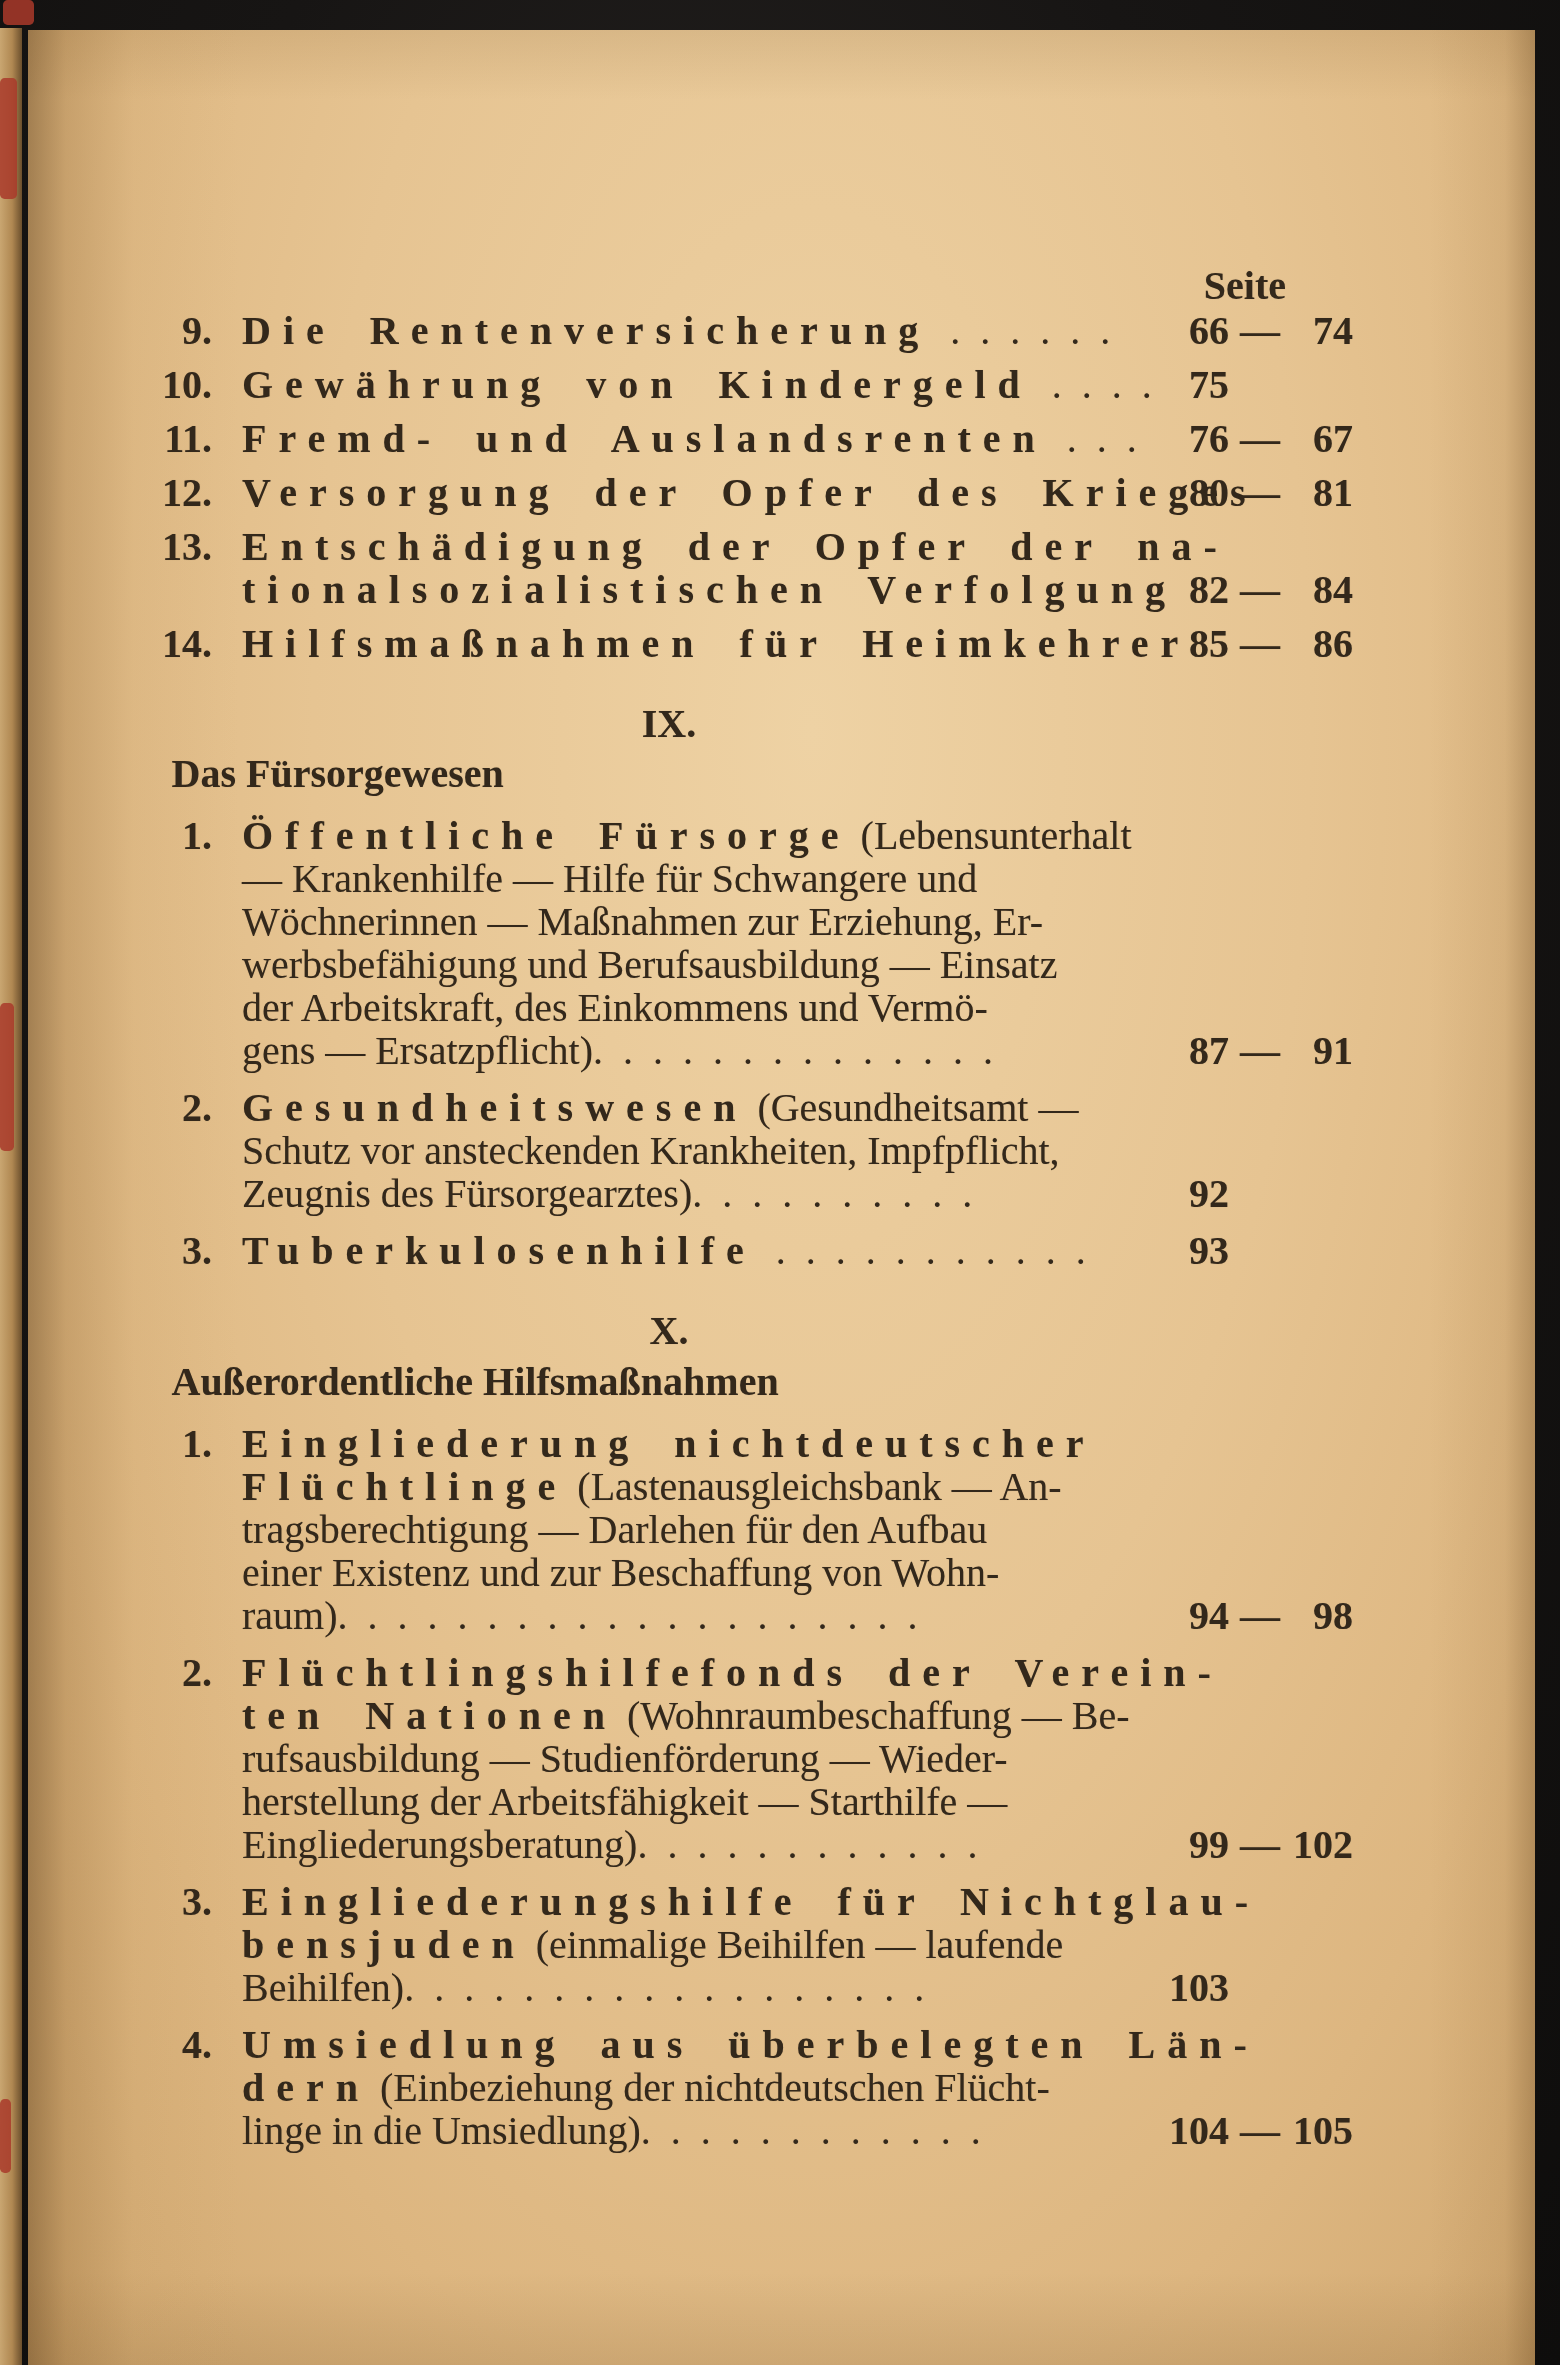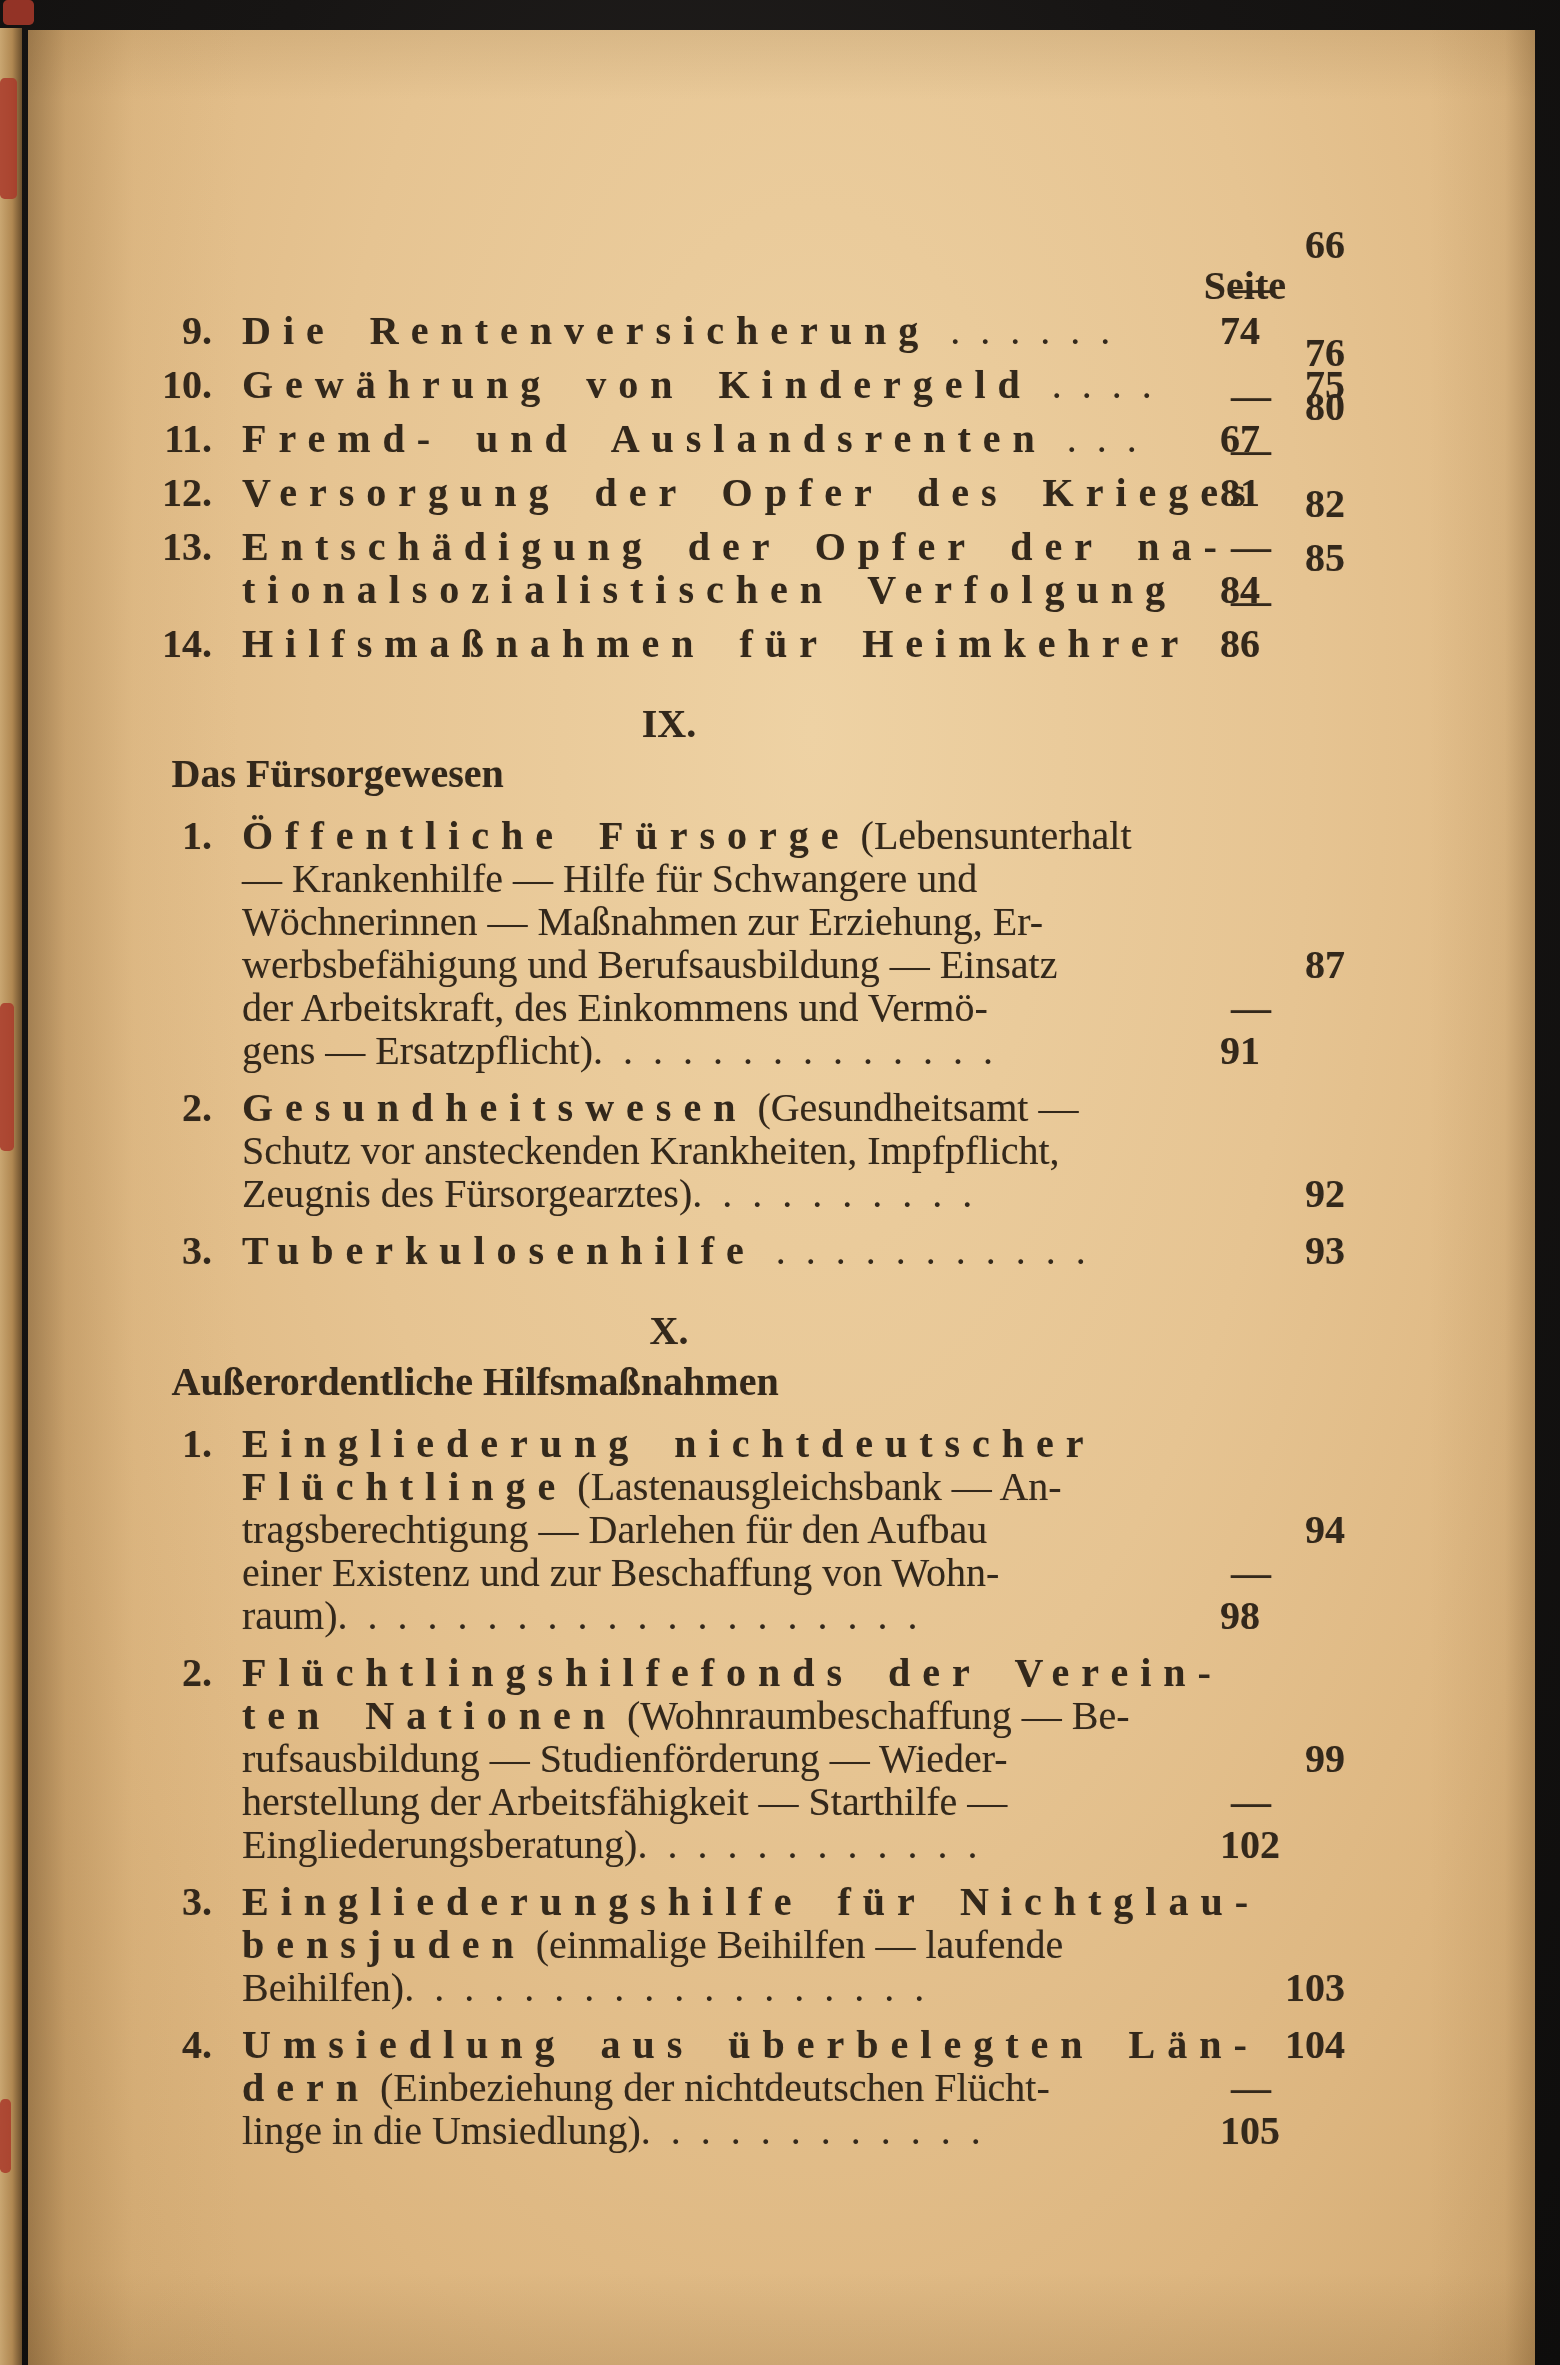--- a/index.html
+++ b/index.html
@@ -30,24 +30,24 @@
     position: absolute; left: 128px; top: 234px; width: 1205px;
     color: #33281b; font-size: 40px; line-height: 43px;
     text-shadow: 0 0 0.8px rgba(51,40,27,0.25);
   }
   .seite-row { text-align: right; padding-right: 75px; font-weight: 700; margin-bottom: 1.6px; }
   .entry { position: relative; padding-left: 86px; padding-right: 265px; margin-bottom: 11px; }
   .items .entry { margin-bottom: 14px; }
   .enum { position: absolute; left: 0; top: 0; width: 56px; text-align: right; font-weight: 700; }
   .etext { white-space: pre; }
   .sp { font-weight: 700; letter-spacing: 0.30em; word-spacing: 0.30em; }
-  .pages { position: absolute; right: 16px; bottom: 0; display: flex; font-weight: 700; white-space: normal; flex-direction: column; }
+  .pages { position: absolute; right: 8px; bottom: 0; display: flex; font-weight: 700; white-space: normal; }
   .p1 { width: 125px; text-align: right; }
   .pdash { width: 62px; text-align: center; }
-  .p2 { width: 62px; text-align: left; }
+  .p2 { width: 62px; text-align: right; }
   .roman { padding-left: 86px; padding-right: 265px; text-align: center; font-weight: 700; margin: 37px 0 7.8px 0; }
   .sheading { font-weight: 700; margin: 0 0 19px 15.6px; }
   .pfoot { text-align: right; padding-right: 6.2px; font-weight: 700; margin-top: 45px; }
 </style>
 </head>
 <body>
 
 <div class="spine"></div>
 <div class="red-mark rm1"></div>
 <div class="red-mark rm2"></div>

